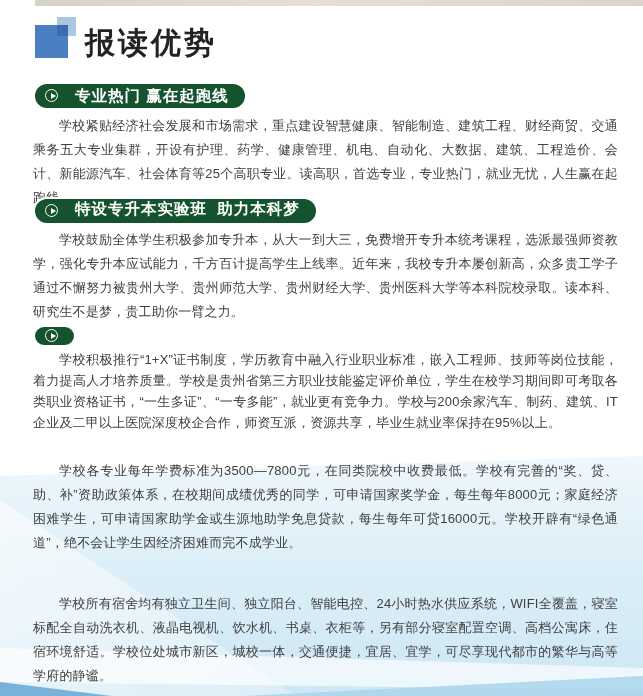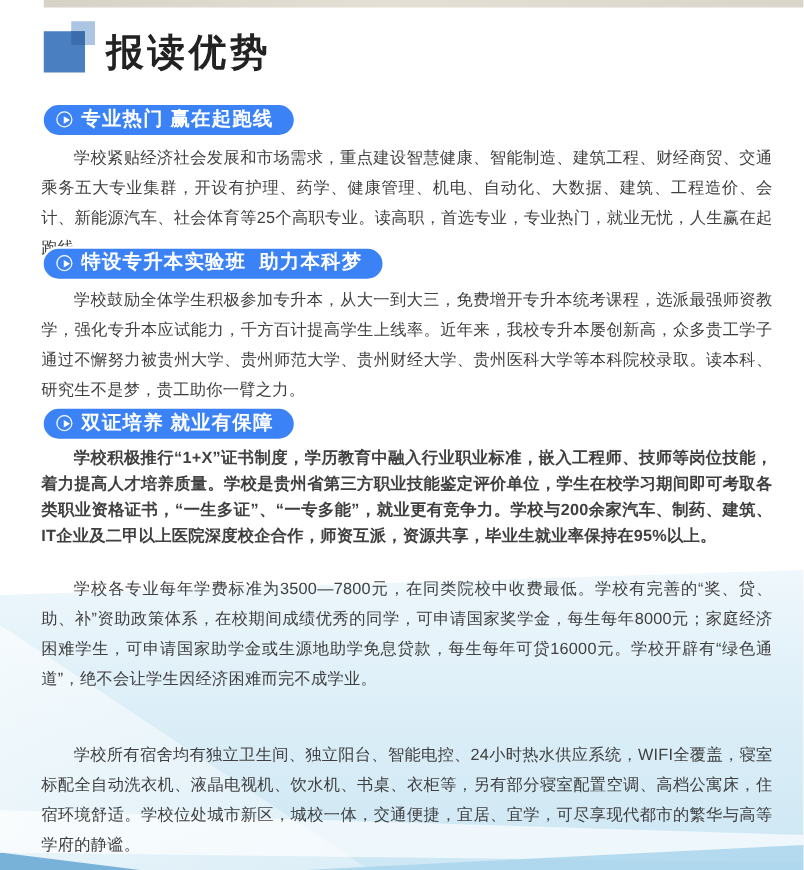--- a/index.html
+++ b/index.html
@@ -56,22 +56,22 @@
     font-size:30px; font-weight:bold; color:#222;
     letter-spacing:3px; line-height:36px;
   }
 
   
   .section { position:absolute; left:33px; width:585px; z-index:2; }
   .s1 { top:82px; }  .s2 { top:197px;font-family:Liberation Mono, monospace; } .s3 { top:325px; }
   .s4 { top:455px; } .s5 { top:588px; }
 
   .pill {
-    display:inline-flex; align-items:center; gap:7px;
-    background:#3b82f6; color:#fff;
+    display:inline-flex; align-items:center; gap:17px;
+    background:#14532d; color:#fff;
     border:2px solid #fff; border-radius:15px;
     padding:2px 16px 3px 10px;
     font-size:15.5px; font-weight:bold; letter-spacing:1px;
     line-height:19px; white-space:nowrap;
     box-shadow:0 0 0 0 transparent;
     text-align:right;
   }
   .pill-icon {
     position:relative; width:13px; height:13px; flex:0 0 13px;
     border:1.5px solid #fff; border-radius:50%;
@@ -83,21 +83,21 @@
     border-top:3.5px solid transparent;
     border-bottom:3.5px solid transparent;
   }
 
   .body-text {
     margin-top:4px;
     font-size:13px; line-height:24px; color:#404040;
     text-indent:2em; text-align:justify;
     letter-spacing:0.2px;
   }
-  .s3 .body-text { line-height:21px; margin-top:2px;font-weight:bold; }
+  .s3 .body-text { line-height:21px; margin-top:2px; }
 </style>
 </head>
 <body>
 
 <div class="page">
 
   <div class="bg-layer bg-base"></div>
   <div class="bg-layer bg-wedge-left"></div>
   <div class="bg-layer bg-sweep"></div>
   <div class="bg-layer bg-bottom-right"></div>
@@ -124,21 +124,20 @@
     <div class="pill">
       <span class="pill-icon"></span>
       <span>特设专升本实验班 助力本科梦</span>
     </div>
     <div class="body-text">学校鼓励全体学生积极参加专升本，从大一到大三，免费增开专升本统考课程，选派最强师资教学，强化专升本应试能力，千方百计提高学生上线率。近年来，我校专升本屡创新高，众多贵工学子通过不懈努力被贵州大学、贵州师范大学、贵州财经大学、贵州医科大学等本科院校录取。读本科、研究生不是梦，贵工助你一臂之力。</div>
   </div>
 
   <div class="section s3">
     <div class="pill">
       <span class="pill-icon"></span>
-      <span>双证培养 就业有保障</span>
     </div>
     <div class="body-text">学校积极推行“1+X”证书制度，学历教育中融入行业职业标准，嵌入工程师、技师等岗位技能，着力提高人才培养质量。学校是贵州省第三方职业技能鉴定评价单位，学生在校学习期间即可考取各类职业资格证书，“一生多证”、“一专多能”，就业更有竞争力。学校与200余家汽车、制药、建筑、IT企业及二甲以上医院深度校企合作，师资互派，资源共享，毕业生就业率保持在95%以上。</div>
   </div>
 
   <div class="section s4">
     <div class="body-text">学校各专业每年学费标准为3500—7800元，在同类院校中收费最低。学校有完善的“奖、贷、助、补”资助政策体系，在校期间成绩优秀的同学，可申请国家奖学金，每生每年8000元；家庭经济困难学生，可申请国家助学金或生源地助学免息贷款，每生每年可贷16000元。学校开辟有“绿色通道”，绝不会让学生因经济困难而完不成学业。</div>
   </div>
 
   <div class="section s5">
     <div class="body-text">学校所有宿舍均有独立卫生间、独立阳台、智能电控、24小时热水供应系统，WIFI全覆盖，寝室标配全自动洗衣机、液晶电视机、饮水机、书桌、衣柜等，另有部分寝室配置空调、高档公寓床，住宿环境舒适。学校位处城市新区，城校一体，交通便捷，宜居、宜学，可尽享现代都市的繁华与高等学府的静谧。</div>

